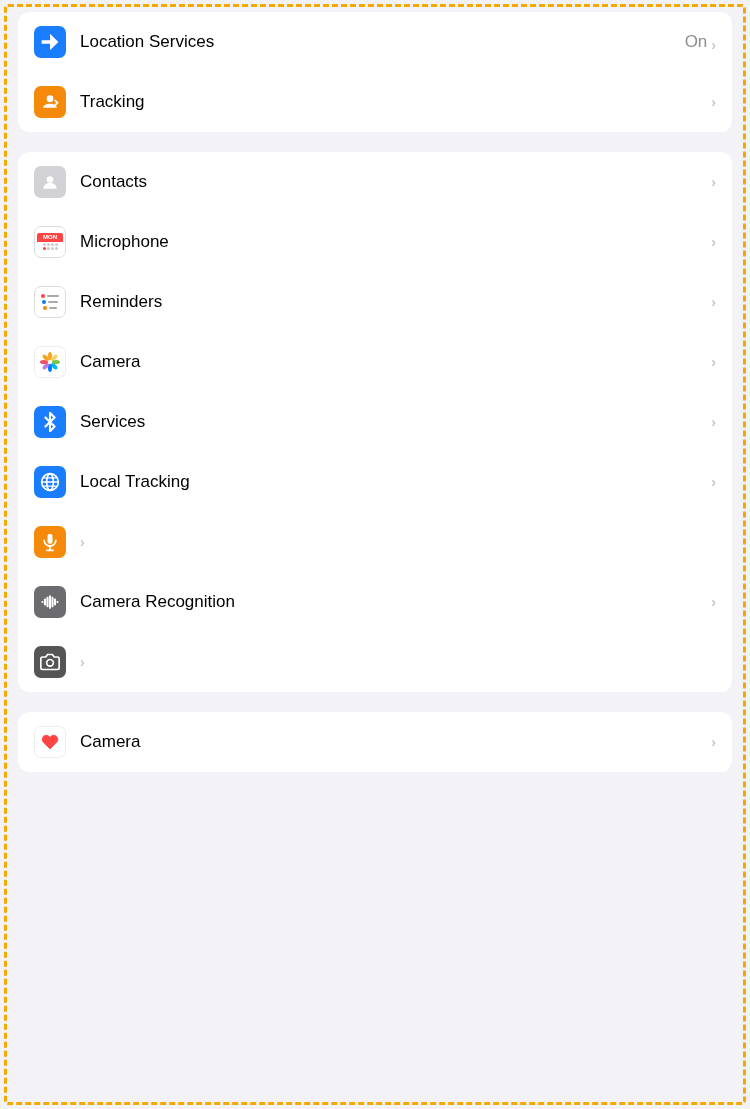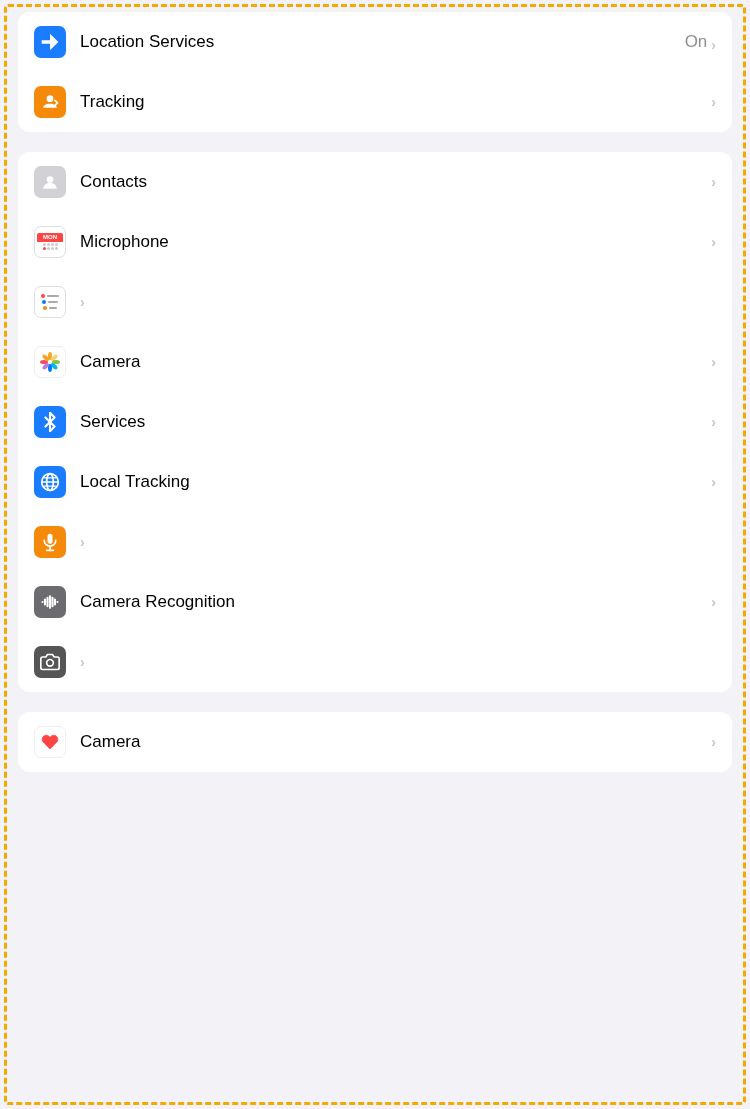--- a/index.html
+++ b/index.html
@@ -241,20 +241,21 @@
         </div>
         <div style="display:flex;align-items:center;gap:2px;">
           <div style="width:4px;height:4px;border-radius:50%;background:#007aff;"></div>
           <div style="width:10px;height:2px;background:#aaa;border-radius:1px;"></div>
         </div>
         <div style="display:flex;align-items:center;gap:2px;">
           <div style="width:4px;height:4px;border-radius:50%;background:#f5890a;"></div>
           <div style="width:8px;height:2px;background:#aaa;border-radius:1px;"></div>
         </div>
       </div>
+      <span class="row-label">Reminders</span>
       <div class="row-right">
         <span class="chevron">›</span>
       </div>
     </div>
 
     <div class="settings-row">
       <div class="row-icon photos-icon-wrap" style="background:white; border: 0.5px solid #eee; border-radius:7px;">
         <svg viewBox="0 0 22 22" width="22" height="22" xmlns="http://www.w3.org/2000/svg">
           <g transform="translate(11,11)">
             <ellipse cx="0" cy="-6" rx="2" ry="4" fill="#f5a623" transform="rotate(0)"></ellipse>

